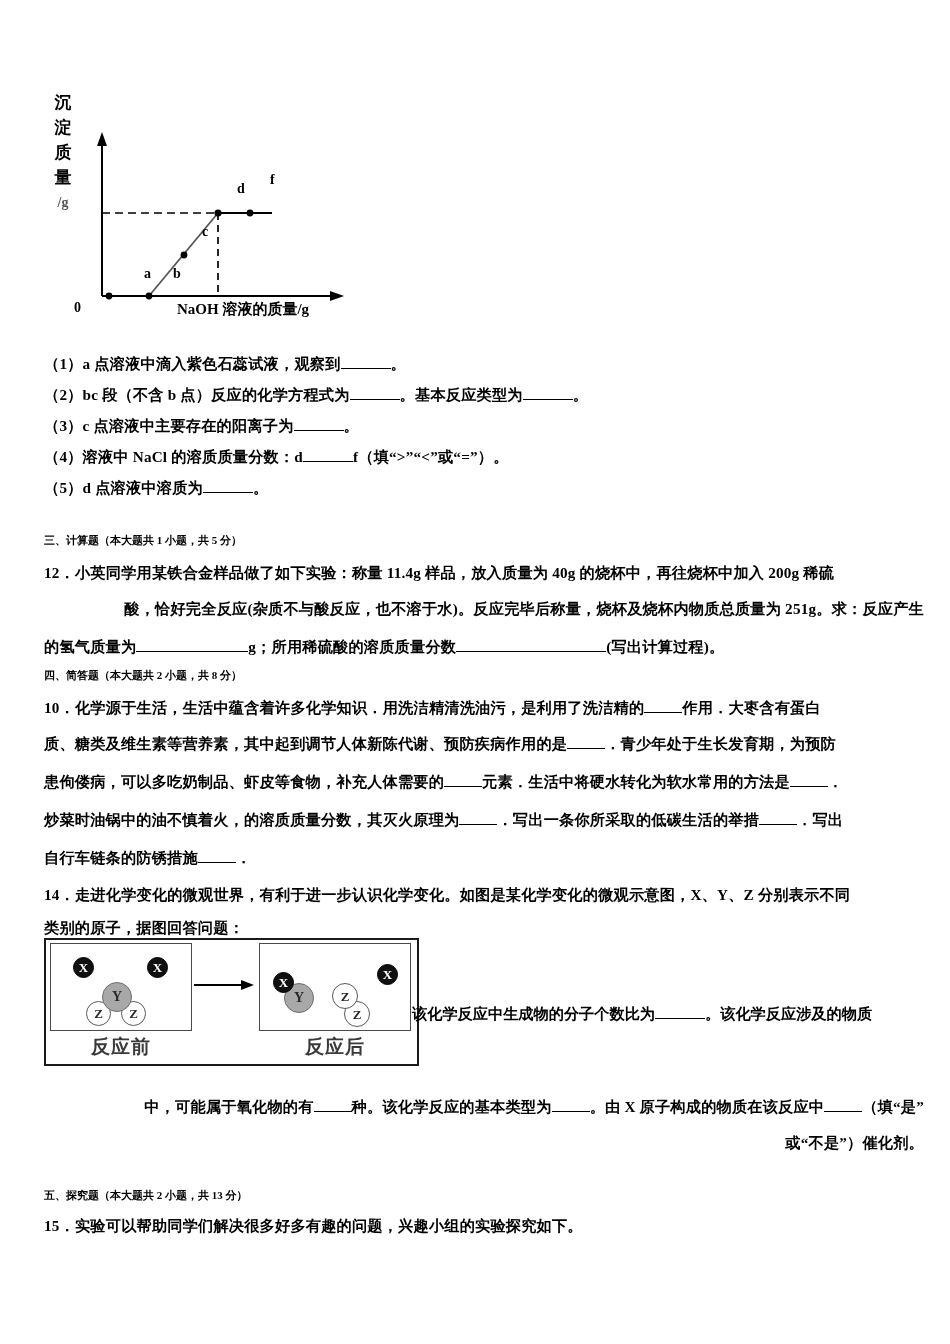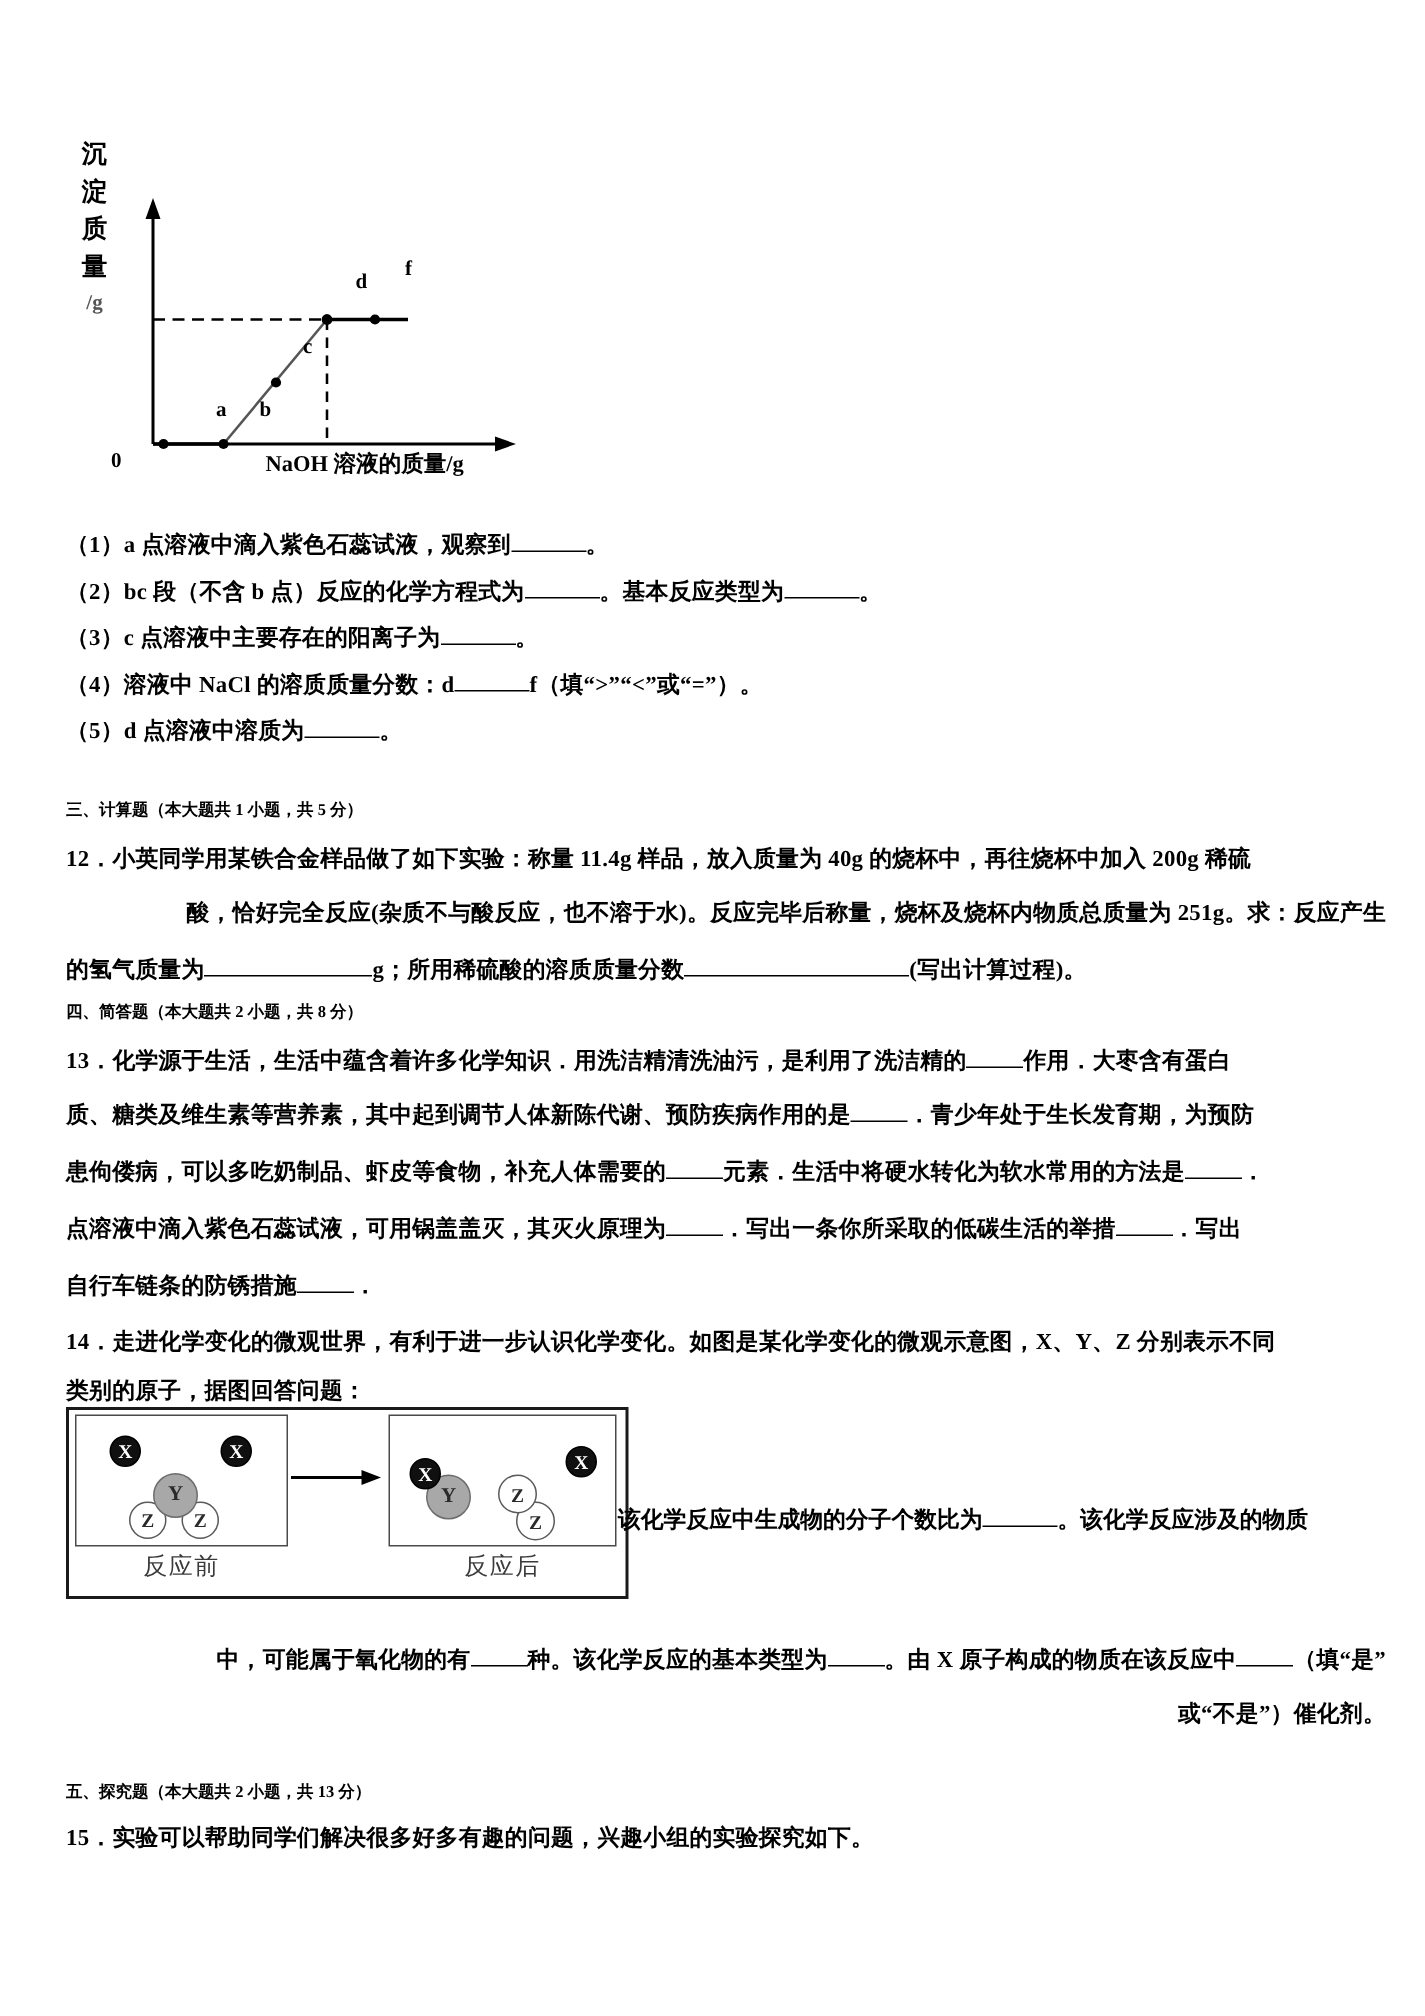--- a/index.html
+++ b/index.html
@@ -79,22 +79,22 @@
     position: absolute;
     border: 1.7px solid #4a4a4a;
     box-sizing: border-box;
     background: #fff;
   }
   .mol-box.before { left: 6px;  top: 5px; width: 142px; height: 88px; }
   .mol-box.after  { left: 215px; top: 5px; width: 152px; height: 88px; }
   .mol-caption {
     position: absolute;
     font-family: "Liberation Sans", "DejaVu Sans", sans-serif;
-    font-size: 16px;
-    font-weight: normal;
+    font-size: 19px;
+    font-weight: bold;
     color: #3a3a3a;
     text-align: center;
     letter-spacing: 1px;
   }
   .mol-caption.before { left: 6px;  top: 96px; width: 142px; }
   .mol-caption.after  { left: 215px; top: 96px; width: 152px; }
 
   .atom {
     position: absolute;
     border-radius: 50%;
@@ -209,30 +209,30 @@
     <div class="qline" style="line-height:38px;text-align:right;">酸，恰好完全反应(杂质不与酸反应，也不溶于水)。反应完毕后称量，烧杯及烧杯内物质总质量为 251g。求：反应产生</div>
     <div class="qline" style="line-height:38px;">
       <span>的氢气质量为</span><span class="blank b-xl"></span><span>g；所用稀硫酸的溶质质量分数</span><span class="blank b-xl" style="width:150px;"></span><span>(写出计算过程)。</span>
     </div>
   </div>
 
   <div class="qblock" style="top:660px;">
     <div class="section-head">四、简答题（本大题共 2 小题，共 8 分）</div>
 
     <div class="qline" style="line-height:35px;">
-      <span>13．化学源于生活，生活中蕴含着许多化学知识．用洗洁精清洗油污，是利用了洗洁精的</span><span class="blank b-sm"></span><span>作用．大枣含有蛋白</span>
+      <span>10．化学源于生活，生活中蕴含着许多化学知识．用洗洁精清洗油污，是利用了洗洁精的</span><span class="blank b-sm"></span><span>作用．大枣含有蛋白</span>
     </div>
     <div class="qline" style="line-height:38px;">
       <span>质、糖类及维生素等营养素，其中起到调节人体新陈代谢、预防疾病作用的是</span><span class="blank b-sm"></span><span>．青少年处于生长发育期，为预防</span>
     </div>
     <div class="qline" style="line-height:38px;">
       <span>患佝偻病，可以多吃奶制品、虾皮等食物，补充人体需要的</span><span class="blank b-sm"></span><span>元素．生活中将硬水转化为软水常用的方法是</span><span class="blank b-sm"></span><span>．</span>
     </div>
     <div class="qline" style="line-height:38px;">
-      <span>点溶液中滴入紫色石蕊试液，可用锅盖盖灭，其灭火原理为</span><span class="blank b-sm"></span><span>．写出一条你所采取的低碳生活的举措</span><span class="blank b-sm"></span><span>．写出</span>
+      <span>炒菜时油锅中的油不慎着火，的溶质质量分数，其灭火原理为</span><span class="blank b-sm"></span><span>．写出一条你所采取的低碳生活的举措</span><span class="blank b-sm"></span><span>．写出</span>
     </div>
     <div class="qline" style="line-height:38px;">
       <span>自行车链条的防锈措施</span><span class="blank b-sm"></span><span>．</span>
     </div>
   </div>
 
   <div class="qblock" style="top:880px;">
     <div class="qline" style="line-height:30px;">14．走进化学变化的微观世界，有利于进一步认识化学变化。如图是某化学变化的微观示意图，X、Y、Z 分别表示不同</div>
     <div class="qline" style="line-height:36px;">类别的原子，据图回答问题：</div>
   </div>

